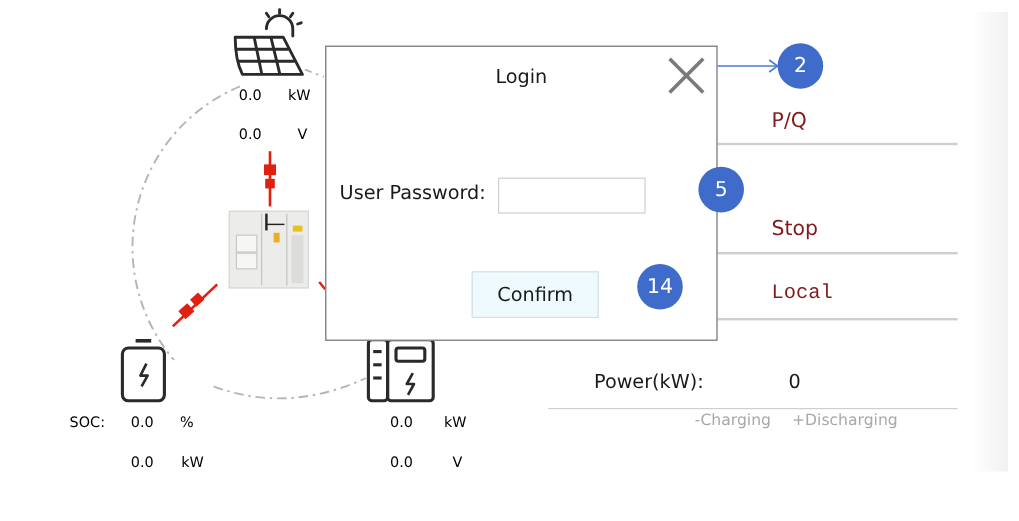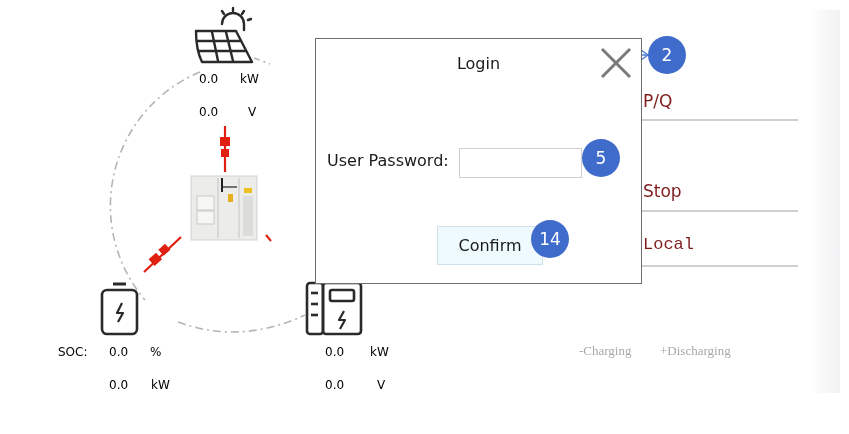--- a/index.html
+++ b/index.html
@@ -13,25 +13,25 @@
     .diagram-svg { position: absolute; left: 0; top: 0; width: 849px; height: 434px; }
 
     .val { position: absolute; font-size: 12px; color: #000000; white-space: nowrap; line-height: 18px; }
 
     
     .panel-item { position: absolute; left: 457px; width: 341px; height: 73px; border-bottom: 2px solid #cfcfcf; }
     .panel-item span { position: absolute; left: 186px; font-size: 17px; color: #7f1d1d; }
     .power-row { position: absolute; left: 457px; top: 295px; width: 341px; height: 46px; border-bottom: 1.5px solid #cfcfcf; }
     .power-label { position: absolute; left: 38px; top: 13px; font-size: 16px; }
     .power-value { position: absolute; left: 200px; top: 13px; font-size: 16px; }
-    .hint { position: absolute; top: 343px; font-size: 13px; color: #a8a8a8; font-family: Liberation Serif, serif; }
+    .hint { position: absolute; top: 343px; font-size: 13px; color: #a8a8a8; }
 
     
     .dialog { position: absolute; left: 271px; top: 38px; width: 327px; height: 246px; background: #fff;
-      border: 1.5px solid #6e6e6e; margin-left: 44px; }
+      border: 1.5px solid #6e6e6e; }
     .dialog-title { position: absolute; left: 0; width: 100%; top: 15px; text-align: center; font-size: 16px; }
     .close-btn { position: absolute; right: 8px; top: 7px; width: 34px; height: 34px; cursor: pointer; }
     .pwd-label { position: absolute; left: 11px; top: 112px; font-size: 16px; }
     .pwd-input { position: absolute; left: 143px; top: 109px; width: 123px; height: 30px; border: 1.5px solid #cfcfcf;
       background: #fff; font-size: 14px; padding: 0 4px; outline: none; }
     .confirm-btn { position: absolute; left: 121px; top: 187px; width: 106px; height: 39px; background: #eefafd;
       border: 1.5px solid #cfe2ea; font-size: 16px; font-family: "DejaVu Sans", "Liberation Sans", sans-serif; color: #1a1a1a; cursor: pointer; }
 
     .callout { position: absolute; width: 38px; height: 38px; border-radius: 50%; background: #3f6bcb; color: #fff;
       font-size: 17px; text-align: center; line-height: 38px; }
@@ -132,20 +132,24 @@
 
   <div class="panel-item" style="top:48px;">
     <span style="top:43px;">P/Q</span>
   </div>
   <div class="panel-item" style="top:139px;">
     <span style="top:42px;">Stop</span>
   </div>
   <div class="panel-item" style="top:194px;">
     <span style="top:41px;font-family:Liberation Mono, monospace;">Local</span>
   </div>
+  <div class="power-row">
+    <span class="power-label">Power(kW):</span>
+    <span class="power-value">0</span>
+  </div>
   <span class="hint" style="left:579px;">-Charging</span>
   <span class="hint" style="left:660px;">+Discharging</span>
 
   <div class="dialog">
     <div class="dialog-title">Login</div>
     <div class="close-btn">
       <svg width="34" height="34" viewBox="0 0 34 34">
         <line x1="3" y1="3" x2="31" y2="31" stroke="#7a7a7a" stroke-width="3"></line>
         <line x1="31" y1="3" x2="3" y2="31" stroke="#7a7a7a" stroke-width="3"></line>
       </svg>

